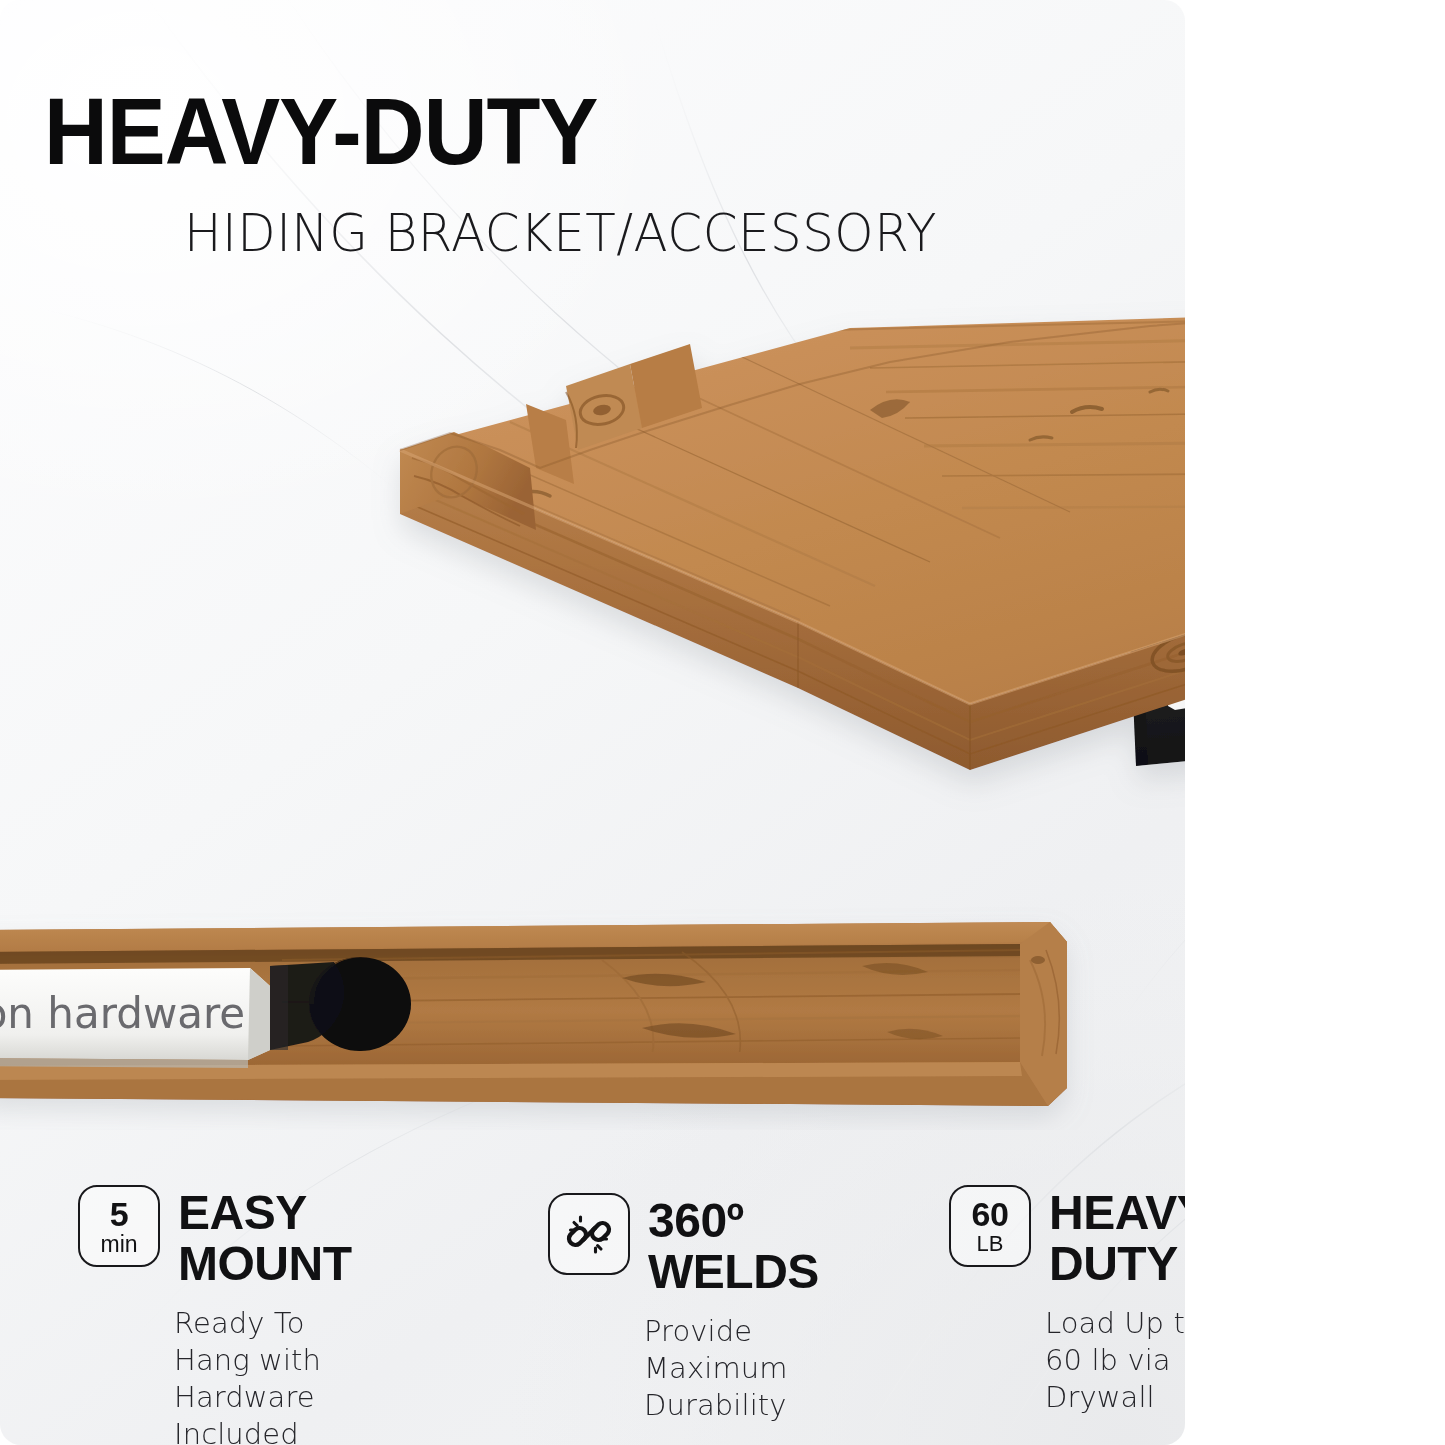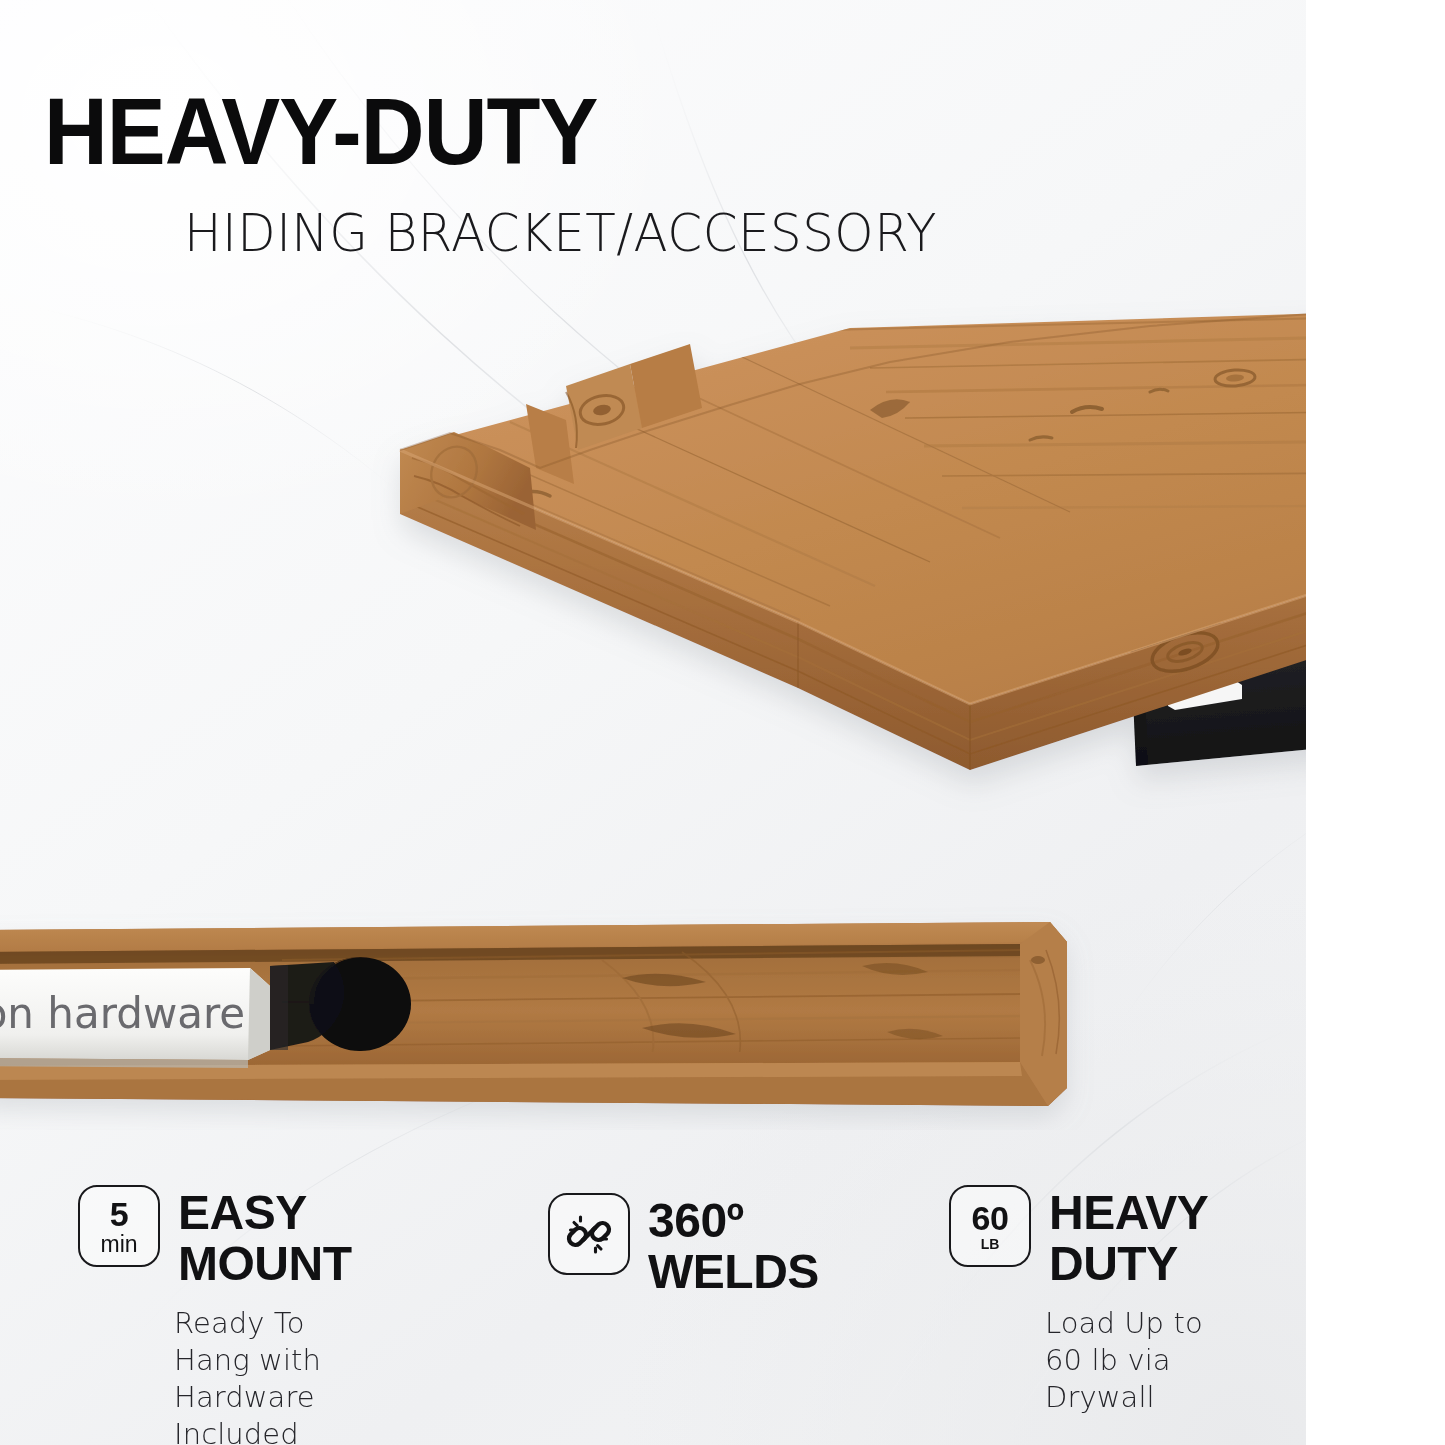--- a/index.html
+++ b/index.html
@@ -3,25 +3,26 @@
 <meta charset="utf-8">
 <style>
   html,body{margin:0;padding:0;}
   body{
     width:1445px;height:1445px;
     font-family:"Liberation Sans","DejaVu Sans",sans-serif;
     background:#ffffff;
     overflow:hidden;
   }
   #stage{
-    position:relative;width:1306px;height:1445px;overflow:hidden;
+    position:relative;width:1185px;height:1445px;overflow:hidden;
     background:
       radial-gradient(ellipse 900px 700px at 12% 8%, #ffffff 0%, rgba(255,255,255,0) 60%),
       radial-gradient(ellipse 1000px 900px at 95% 100%, #e9eaec 0%, rgba(233,234,236,0) 62%),
       linear-gradient(145deg,#fdfdfe 0%,#f6f7f8 42%,#eff0f2 72%,#f3f4f5 100%);
+    border-radius: 21px;
   }
   #bgsvg{position:absolute;inset:0;width:1445px;height:1445px;}
 
   
   .head-wrap{position:absolute;left:44px;top:88px;}
   .title{
     font-family:"Liberation Sans","DejaVu Sans",sans-serif;
     font-weight:700;font-size:95px;line-height:0.92;
     letter-spacing:-1px;color:#0b0b0c;
     transform:scaleX(0.93);transform-origin:left center;
@@ -54,21 +55,21 @@
   .feat-row{display:flex;align-items:flex-start;gap:18px;}
   .badge{
     width:78px;height:78px;flex:0 0 78px;
     border:2.5px solid #18181b;border-radius:19px;
     background:rgba(255,255,255,0.45);
     display:flex;flex-direction:column;align-items:center;justify-content:center;
     line-height:1;
   }
   .badge-big{font-size:34px;font-weight:700;color:#121214;letter-spacing:-0.5px;}
   .badge-sm{font-size:23px;font-weight:400;color:#121214;margin-top:2px;letter-spacing:0px;}
-  .badge-sm.tight{font-size:14px;font-weight:bold;}
+  .badge-sm.tight{font-size:22px;}
   .feat-head{
     font-weight:700;font-size:48px;line-height:1.07;color:#111113;
     letter-spacing:-0.5px;white-space:pre-line;padding-top:2px;
   }
   .feat-desc{
     position:absolute;left:96px;top:120px;
     font-family:"DejaVu Sans","Liberation Sans",sans-serif;
     font-weight:300;font-size:29px;line-height:1.28;color:#25252a;
     white-space:pre-line;letter-spacing:0.1px;
   }
@@ -361,20 +362,22 @@
               <path d="M15.5 7 L15.5 11"></path>
               <path d="M36 39 L32.6 35.6"></path>
               <path d="M41.5 29 L37.2 29"></path>
               <path d="M30.5 42 L30.5 38"></path>
             </g>
           </svg>
         </div>
         <div class="feat-head">360º
 WELDS</div>
       </div>
+      <div class="feat-desc">Provide Maximum
+Durability</div>
     </div>
 
     <div class="feat" style="left:949px;">
       <div class="feat-row">
         <div class="badge">
           <span class="badge-big">60</span>
           <span class="badge-sm tight">LB</span>
         </div>
         <div class="feat-head">HEAVY
 DUTY</div>

